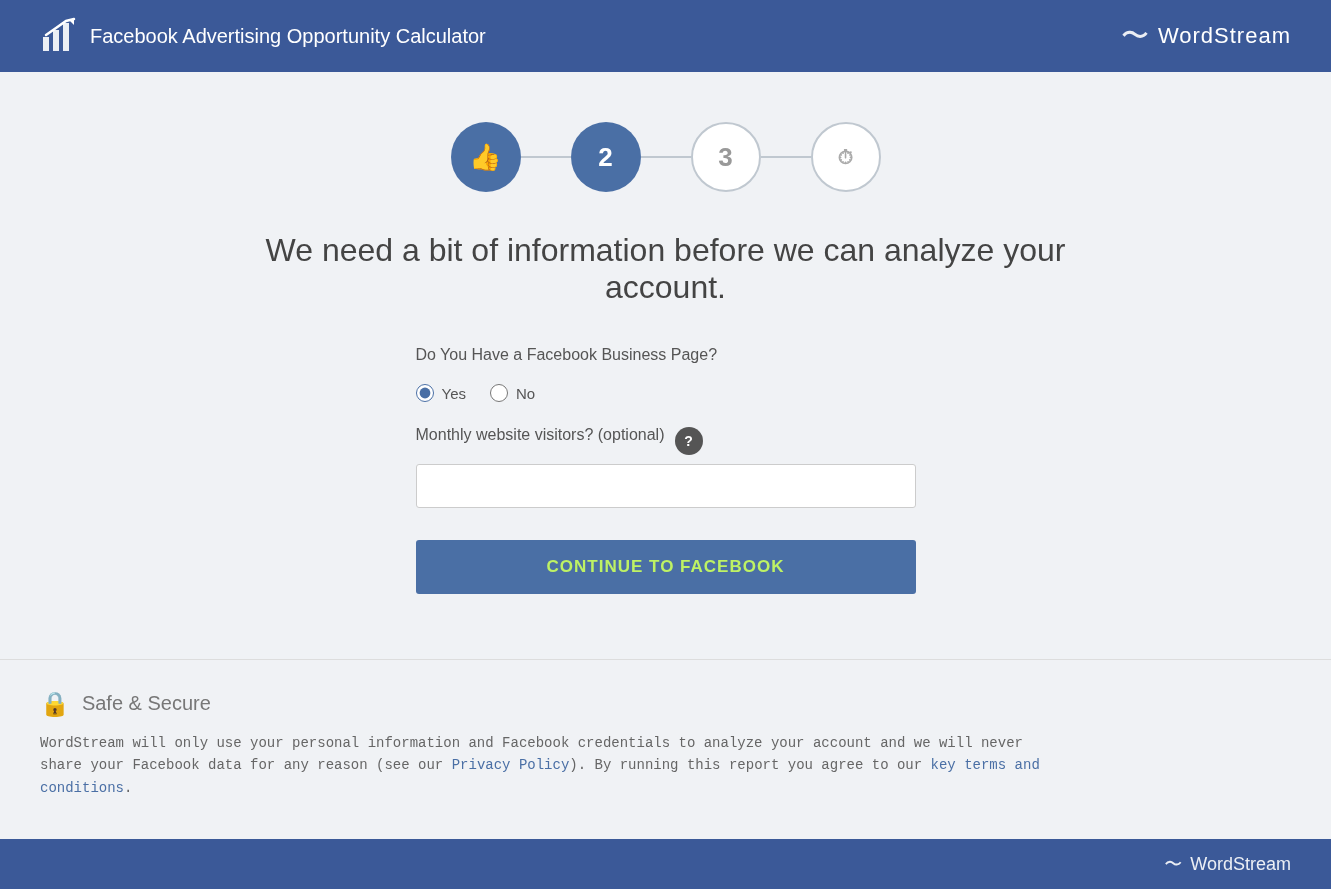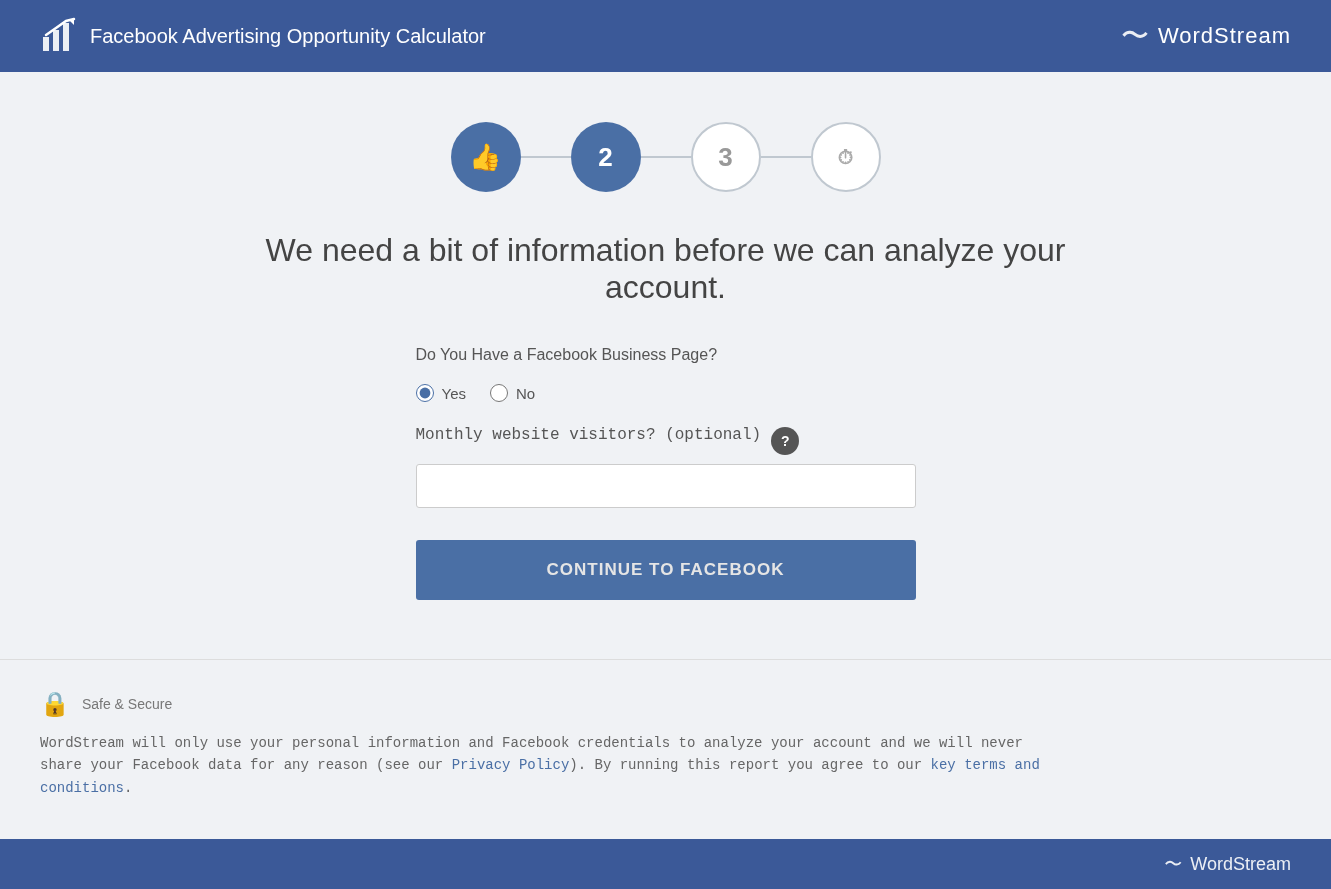--- a/index.html
+++ b/index.html
@@ -167,23 +167,23 @@
       justify-content: center;
       color: white;
       font-size: 14px;
       font-weight: bold;
       cursor: pointer;
       flex-shrink: 0;
     }
 
     .continue-btn {
       width: 100%;
-      height: 60px;
+      height: 54px;
       background: #4a6fa5;
-      color: #e5e5e5;
+      color: #bef264;
       border: none;
       border-radius: 3px;
       font-size: 17px;
       font-weight: 600;
       letter-spacing: 1px;
       cursor: pointer;
       margin-top: 8px;
     }
 
     
@@ -203,21 +203,21 @@
       display: flex;
       align-items: center;
       gap: 12px;
       margin-bottom: 14px;
     }
     .lock-icon {
       font-size: 24px;
       color: #aaa;
     }
     .safe-secure-text {
-      font-size: 14px;
+      font-size: 20px;
       color: #777;
       font-weight: 500;
     }
     .footer-text {
       font-size: 14px;
       color: #666;
       line-height: 1.6;
       max-width: 1000px;
       font-family: Liberation Mono, monospace;
     }
@@ -307,21 +307,21 @@
         <label class="radio-label">
           <input type="radio" name="facebook_page" value="no" style="">
           <span>No</span>
         </label>
       </div>
     </div>
 
     
     <div class="form-group">
       <div class="input-with-help">
-        <label class="form-label" style="margin-bottom:12px;font-family:Liberation Mono, monospace;">Monthly website visitors? (optional)</label>
+        <label class="form-label" style="margin-bottom:12px;">Monthly website visitors? (optional)</label>
         <div class="help-icon">?</div>
       </div>
       <input type="text" class="form-input" placeholder="" style="">
     </div>
 
     
     <button class="continue-btn">CONTINUE TO FACEBOOK</button>
 
   </div>
 </main>

